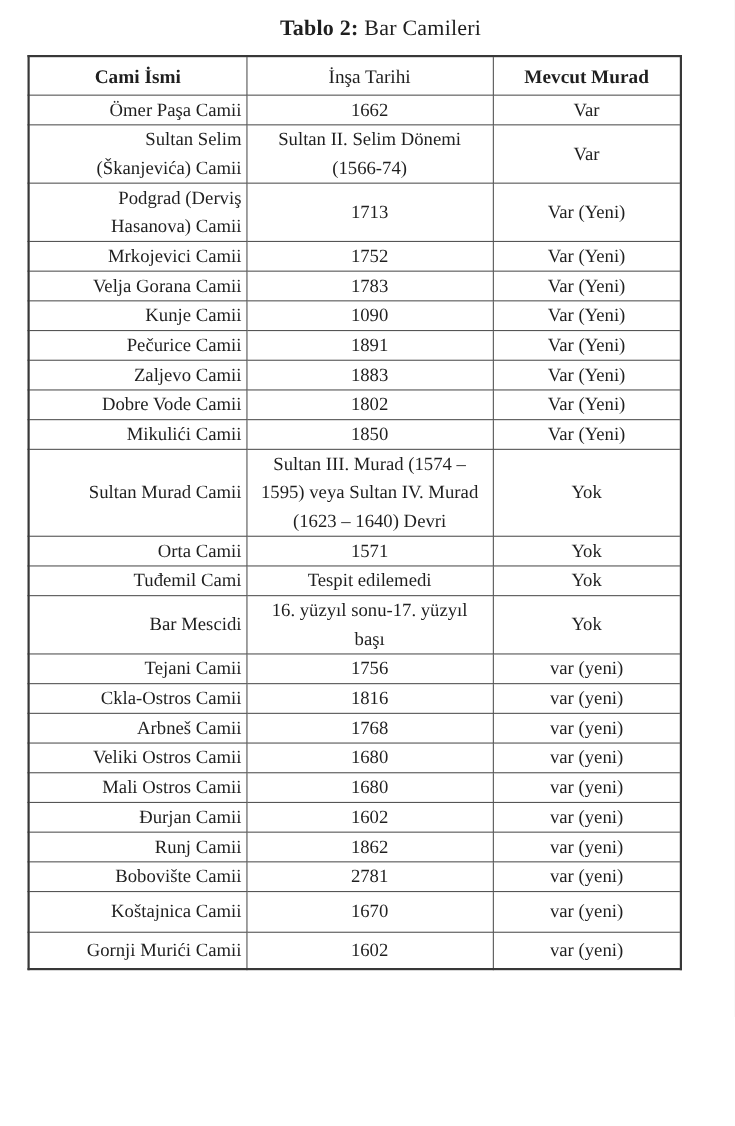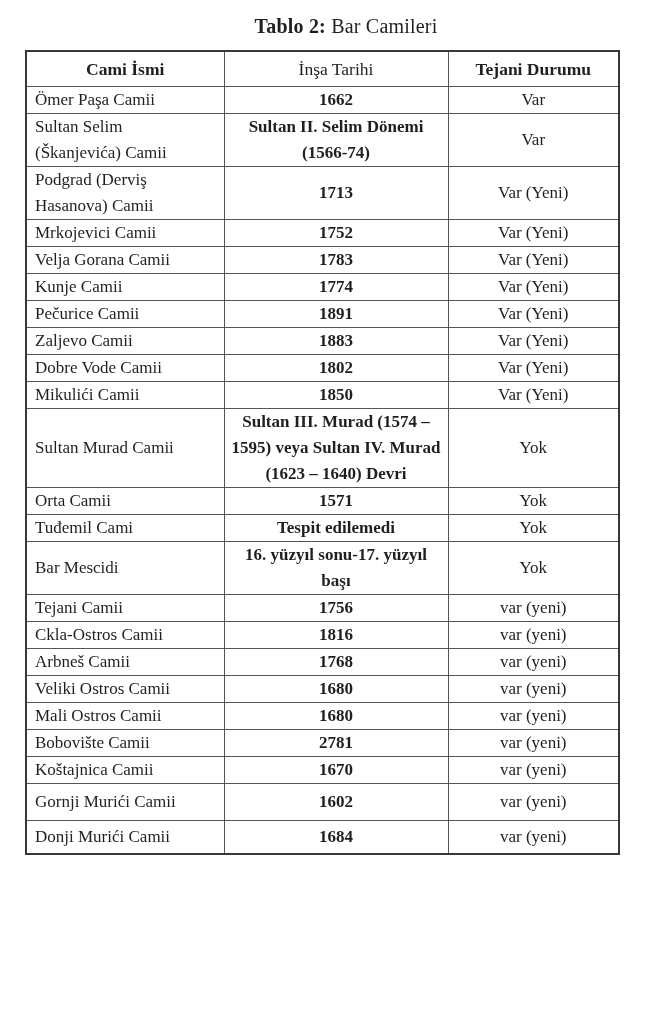--- a/index.html
+++ b/index.html
@@ -51,22 +51,22 @@
     text-align: center;
     font-family: Liberation Serif, serif;
   }
   th.th-date { font-weight: normal; }
   td {
     line-height: 26px;
     white-space: pre-line;
     vertical-align: middle;
     padding: 0 2px;
   }
-  td.col-name { text-align: left; padding: 0 4px 0 8px; margin-left: 11px; }
-  td.col-date { text-align: center; font-weight: bold; }
+  td.col-name { text-align: right; padding: 0 4px 0 8px; margin-left: 11px; }
+  td.col-date { text-align: center; }
   td.col-status { text-align: center; }
   
   tbody tr:nth-last-child(2) td { padding-top: 5px; padding-bottom: 5px; }
   tbody tr:last-child td { padding-top: 3px; padding-bottom: 3px; }
 </style>
 </head>
 <body>
 
 <div class="page">
 
@@ -77,21 +77,21 @@
   <table class="mosque-table">
     <colgroup>
       <col style="width:198px">
       <col style="width:224px">
       <col style="width:171px">
     </colgroup>
     <thead>
       <tr>
         <th class="th-name" style="font-weight: bold;">Cami İsmi</th>
         <th class="th-date" style="font-weight: normal;">İnşa Tarihi</th>
-        <th class="th-status" style="font-weight: bold;">Tejani Durumu</th>
+        <th class="th-status" style="font-weight: bold;">Mevcut Murad</th>
       </tr>
     </thead>
     <tbody id="table-body">
         <tr>
           <td class="col-name">Ömer Paşa Camii</td>
           <td class="col-date">1662</td>
           <td class="col-status">Var</td>
         </tr>
         <tr>
           <td class="col-name">Sultan Selim
@@ -111,21 +111,21 @@
           <td class="col-date">1752</td>
           <td class="col-status">Var (Yeni)</td>
         </tr>
         <tr>
           <td class="col-name">Velja Gorana Camii</td>
           <td class="col-date">1783</td>
           <td class="col-status">Var (Yeni)</td>
         </tr>
         <tr>
           <td class="col-name">Kunje Camii</td>
-          <td class="col-date">1774</td>
+          <td class="col-date">1090</td>
           <td class="col-status">Var (Yeni)</td>
         </tr>
         <tr>
           <td class="col-name">Pečurice Camii</td>
           <td class="col-date">1891</td>
           <td class="col-status">Var (Yeni)</td>
         </tr>
         <tr>
           <td class="col-name">Zaljevo Camii</td>
           <td class="col-date">1883</td>
@@ -183,35 +183,40 @@
           <td class="col-name">Veliki Ostros Camii</td>
           <td class="col-date">1680</td>
           <td class="col-status">var (yeni)</td>
         </tr>
         <tr>
           <td class="col-name">Mali Ostros Camii</td>
           <td class="col-date">1680</td>
           <td class="col-status">var (yeni)</td>
         </tr>
         <tr>
+          <td class="col-name">Đurjan Camii</td>
+          <td class="col-date">1602</td>
+          <td class="col-status">var (yeni)</td>
+        </tr>
+        <tr>
+          <td class="col-name">Runj Camii</td>
+          <td class="col-date">1862</td>
+          <td class="col-status">var (yeni)</td>
+        </tr>
+        <tr>
           <td class="col-name">Bobovište Camii</td>
           <td class="col-date">2781</td>
           <td class="col-status">var (yeni)</td>
         </tr>
         <tr>
           <td class="col-name">Koštajnica Camii</td>
           <td class="col-date">1670</td>
           <td class="col-status">var (yeni)</td>
         </tr>
         <tr>
           <td class="col-name">Gornji Murići Camii</td>
           <td class="col-date">1602</td>
           <td class="col-status">var (yeni)</td>
         </tr>
-        <tr>
-          <td class="col-name">Donji Murići Camii</td>
-          <td class="col-date">1684</td>
-          <td class="col-status">var (yeni)</td>
-        </tr>
       </tbody>
   </table>
 
 </div>
 
 </body></html>

